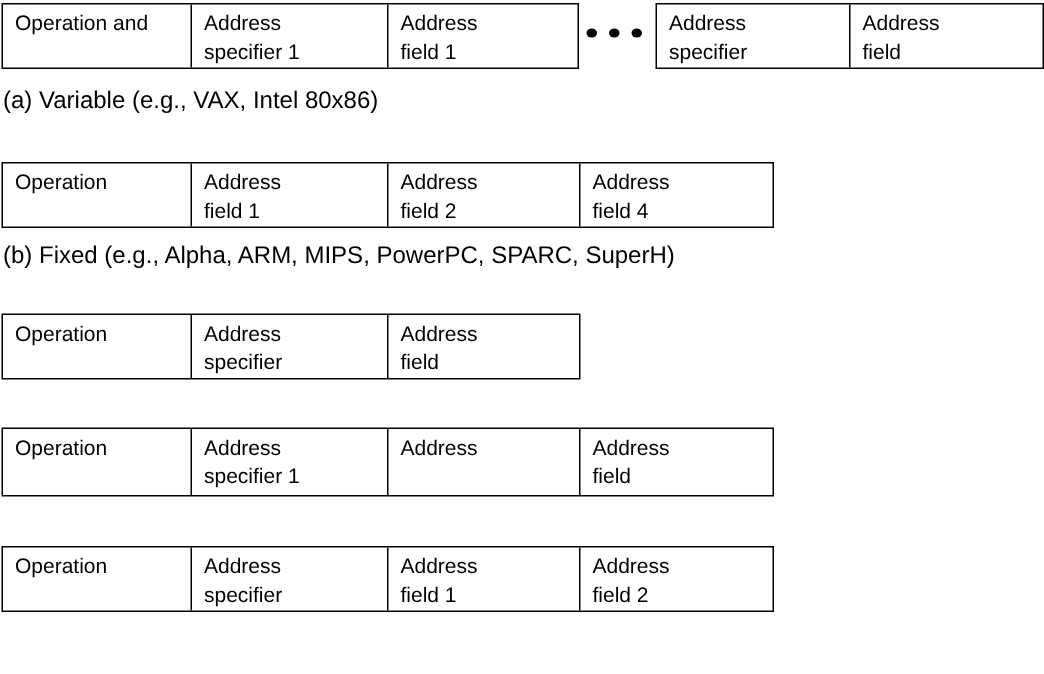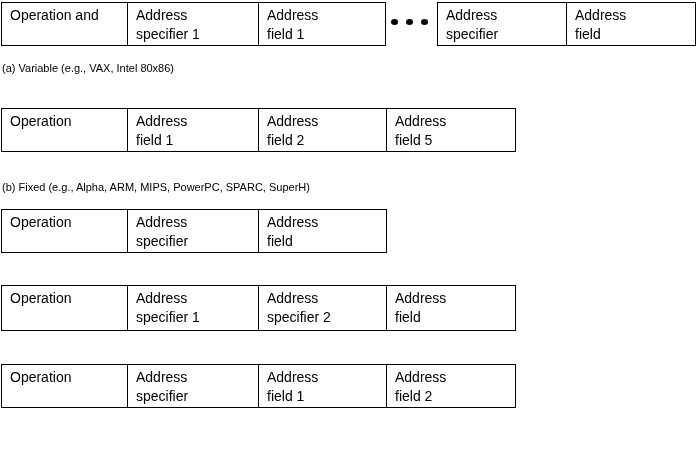--- a/index.html
+++ b/index.html
@@ -29,33 +29,33 @@
     white-space: nowrap;
   }
   .cell + .cell { border-left: 1.5px solid #000000; }
   .w-op   { width: 125px; }
   .w-mid  { width: 131px; }
   .w-mid2 { width: 128px; }
   .w-last { flex: 1 1 auto; }
   .caption {
     position: absolute;
     left: 2px;
-    font-size: 11px;
+    font-size: 16px;
     line-height: 18px;
     white-space: pre;
   }
   
   #row-a-left  { top: 2px;   left: 1px;   width: 385px; }
   #row-a-right { top: 2px;   left: 437px; width: 259px; }
   #row-b       { top: 108px; left: 1px;   width: 515px; }
   #row-c1      { top: 209px; left: 1px;   width: 386px; }
   #row-c2      { top: 285px; left: 1px;   width: 515px; height: 46px; }
   #row-c3      { top: 364px; left: 1px;   width: 515px; }
   #caption-a   { top: 59px; }
-  #caption-b   { top: 178px; }
+  #caption-b   { top: 162px; }
   #caption-c   { top: 419px; }
   
   .dots {
     position: absolute;
     top: 19px;
     left: 391px;
     display: flex;
     align-items: center;
   }
   .dot {
@@ -113,21 +113,21 @@
     <div class="cell w-mid">
       <div>Address</div>
       <div>field 1</div>
     </div>
     <div class="cell w-mid2">
       <div>Address</div>
       <div>field 2</div>
     </div>
     <div class="cell w-last">
       <div>Address</div>
-      <div>field 5</div>
+      <div>field 4</div>
     </div>
   </div>
 
   <div class="caption" id="caption-b">(b) Fixed (e.g., Alpha, ARM, MIPS, PowerPC, SPARC, SuperH)</div>
 
   <div class="fmt-row" id="row-c1">
     <div class="cell w-op">
       <div>Operation</div>
       <div></div>
     </div>
@@ -145,21 +145,20 @@
     <div class="cell w-op">
       <div>Operation</div>
       <div></div>
     </div>
     <div class="cell w-mid">
       <div>Address</div>
       <div>specifier 1</div>
     </div>
     <div class="cell w-mid2">
       <div>Address</div>
-      <div>specifier 2</div>
     </div>
     <div class="cell w-last">
       <div>Address</div>
       <div>field</div>
     </div>
   </div>
 
   <div class="fmt-row" id="row-c3">
     <div class="cell w-op">
       <div>Operation</div>

